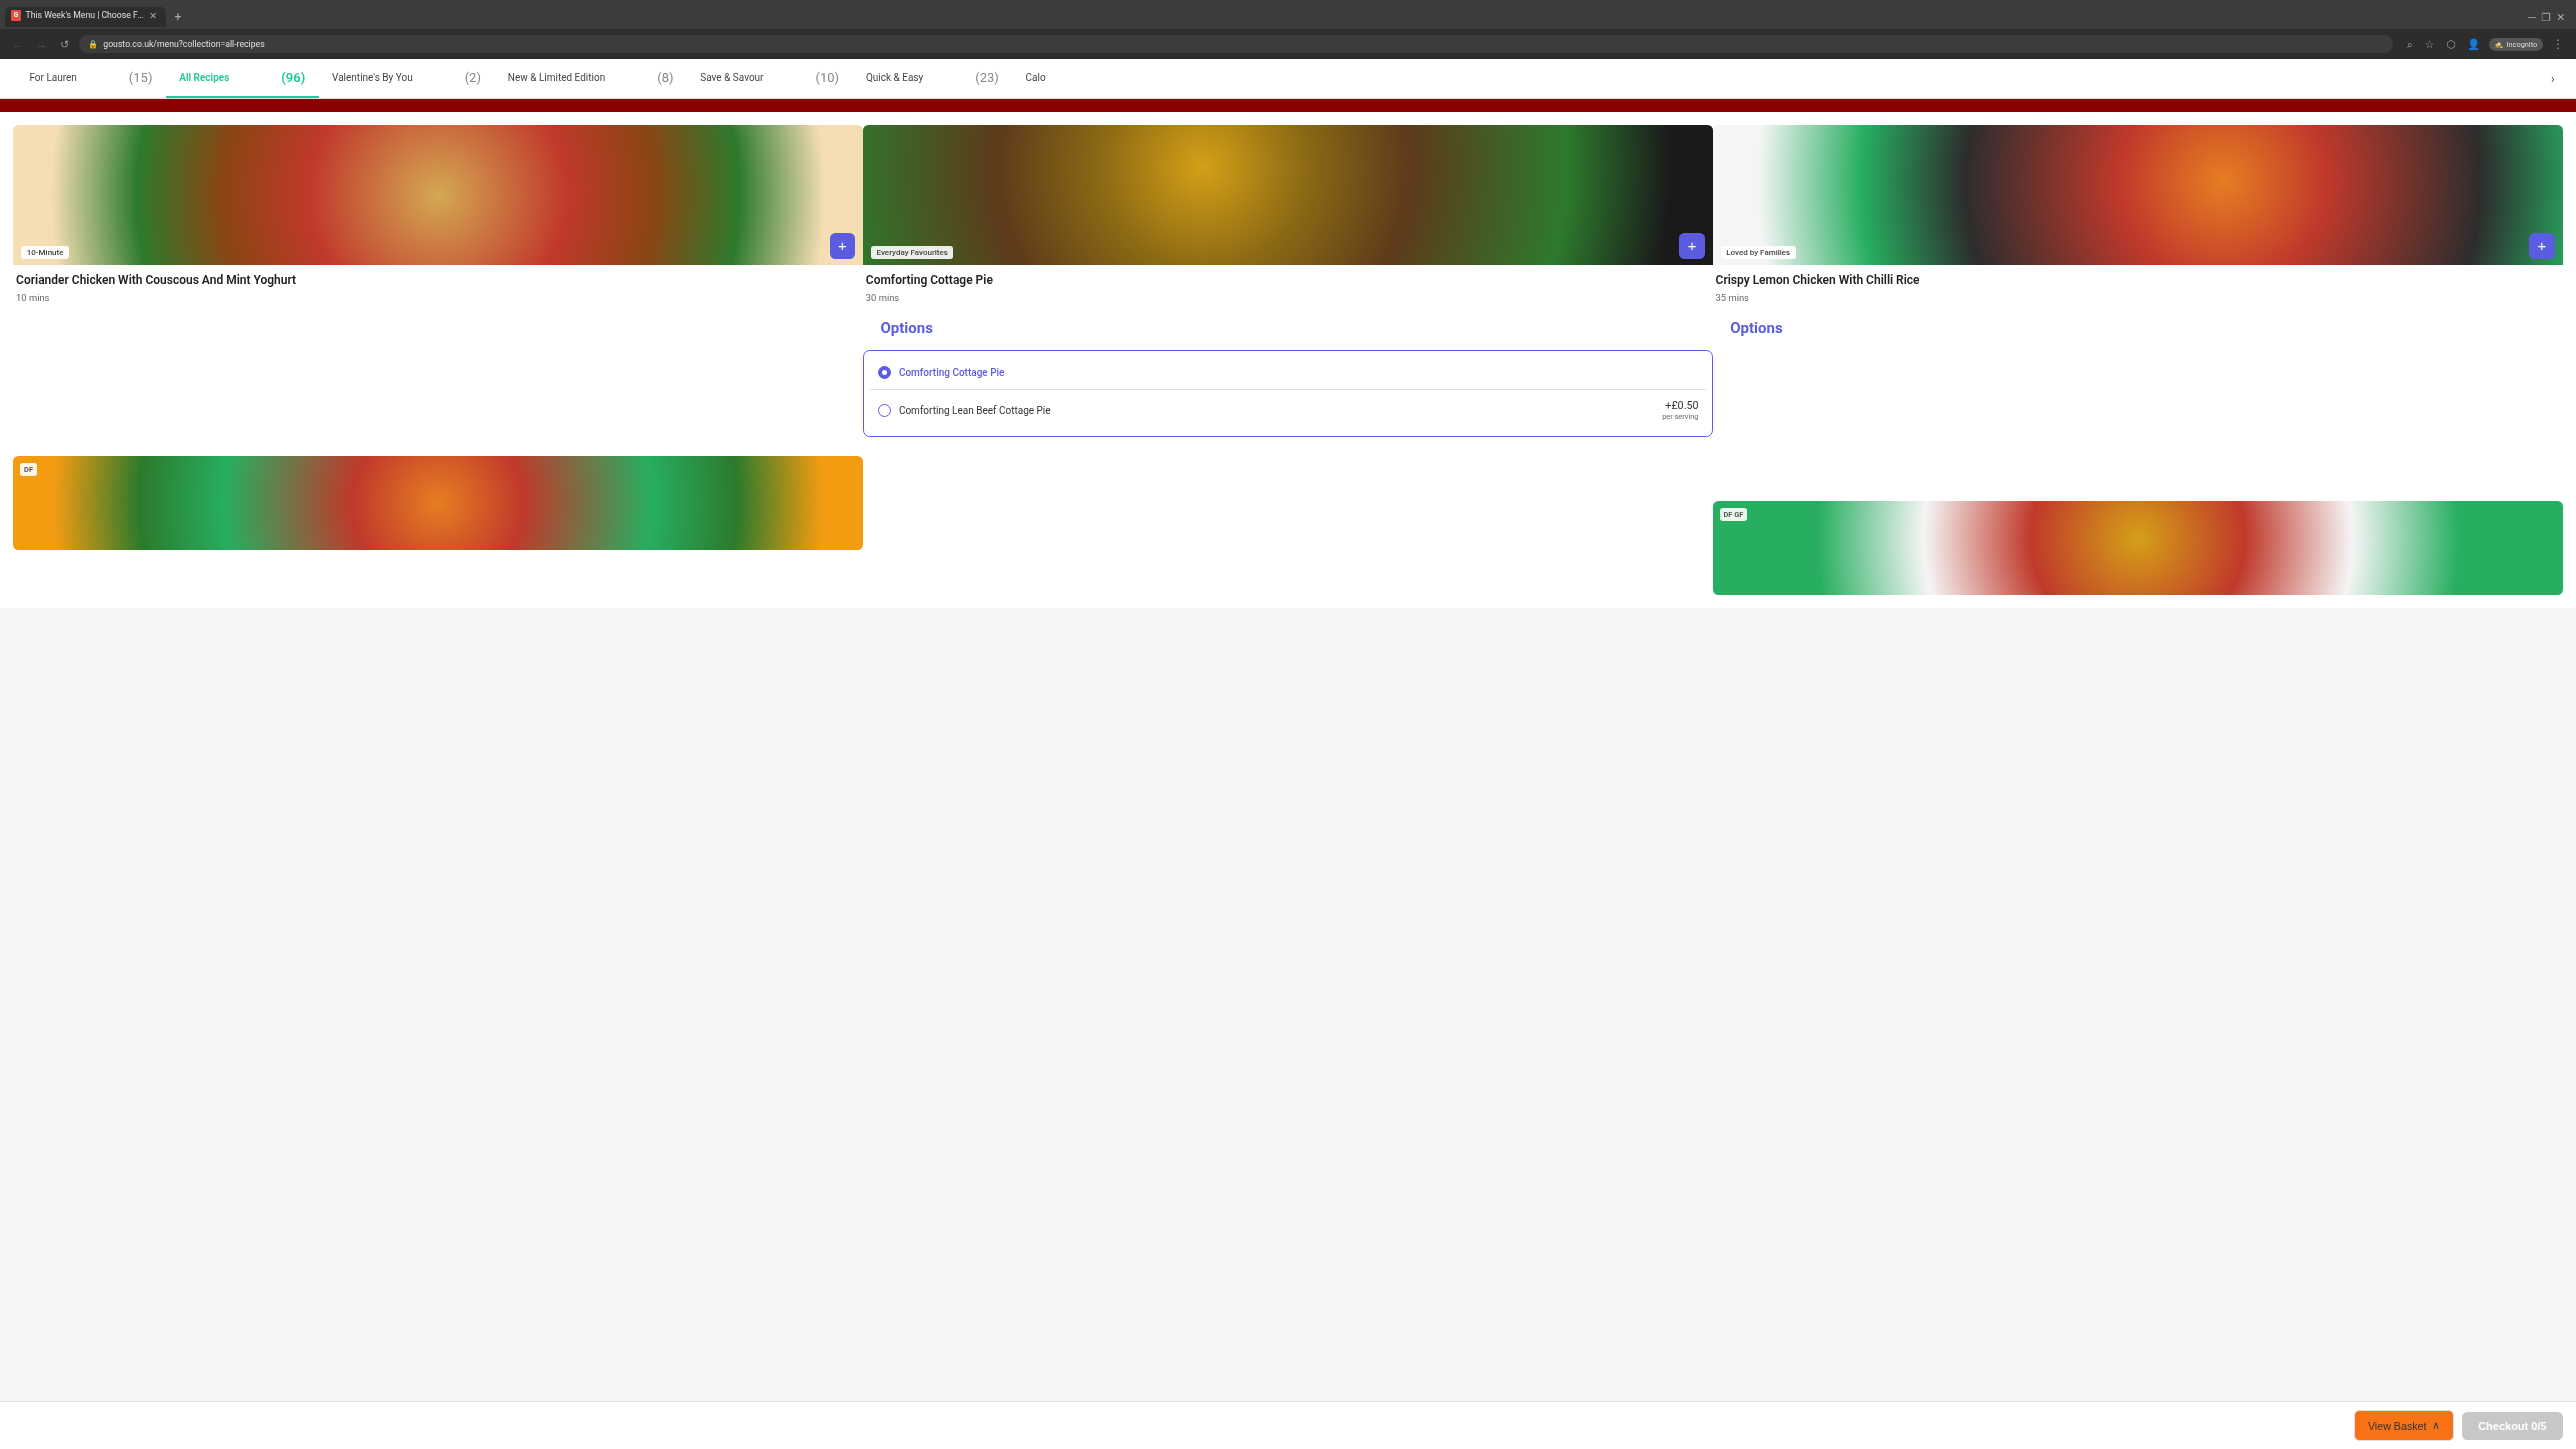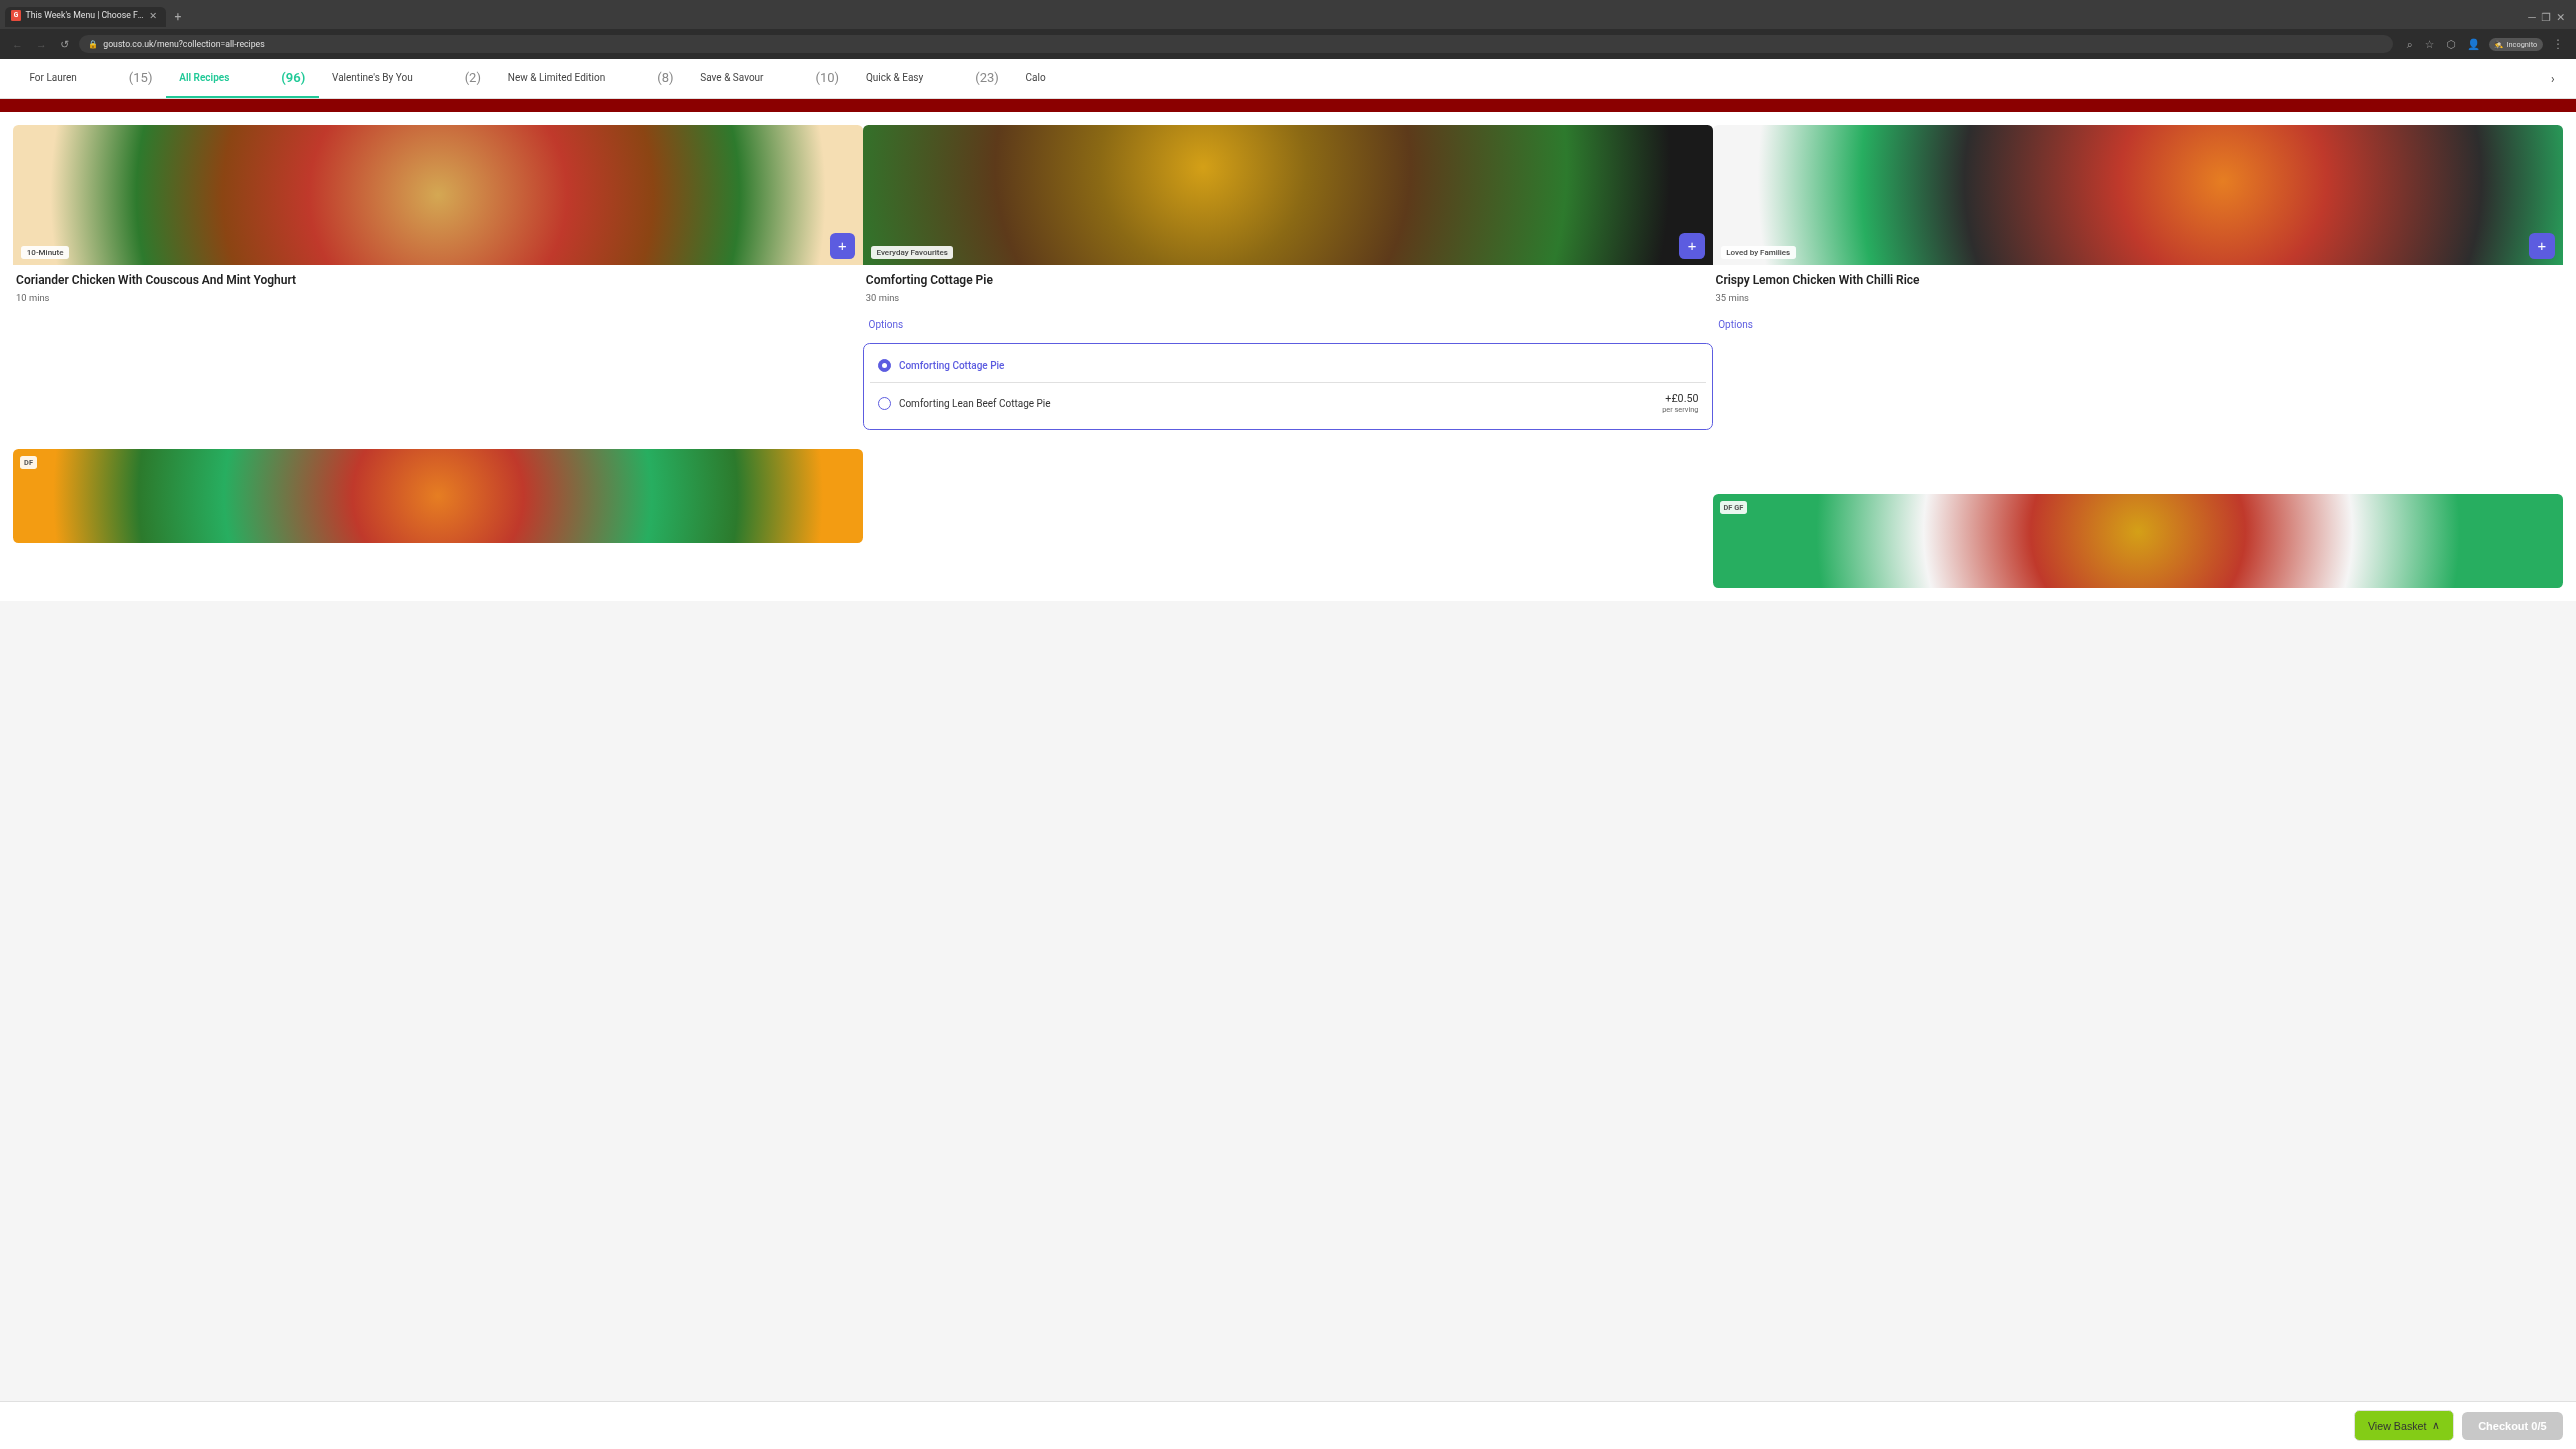--- a/index.html
+++ b/index.html
@@ -51,38 +51,38 @@
     .add-btn { position: absolute; bottom: 6.7px; right: 8px; background: #5c5ce0; color: white; width: 25.5px; height: 25.5px; border-radius: 5.4px; display: flex; align-items: center; justify-content: center; font-size: 14.8px; cursor: pointer; font-weight: 300; border: none; }
 
     .diet-badge { position: absolute; top: 6.7px; left: 6.7px; background: rgba(255,255,255,0.9); color: #555; font-size: 7.4px; font-weight: 700; padding: 2px 4px; border-radius: 2.7px; }
 
     .recipe-info { padding: 8px 2.7px; }
     .recipe-title { font-size: 12px; font-weight: 600; color: #222; line-height: 1.3; margin-bottom: 2.7px; }
     .recipe-time { font-size: 9.4px; color: #666; }
 
     
     .options-area { padding: 2.7px; }
-    .options-link { color: #5c5ce0; font-size: 10px; font-weight: 400; cursor: pointer; padding: 5.4px 2.7px; display: inline-block; }
+    .options-link { color: #5c5ce0; font-size: 15px; font-weight: 700; cursor: pointer; padding: 5.4px 2.7px; display: inline-block; margin-left: 12px; }
 
     .options-popup { background: white; border: 1.3px solid #5c5ce0; border-radius: 6.7px; padding: 5.4px; margin: 5.4px 0; }
     .option-row { display: flex; align-items: center; padding: 9.4px 8px; gap: 8px; cursor: pointer; border-radius: 4px; }
     .option-row.selected { }
     .option-radio { width: 13.4px; height: 13.4px; border-radius: 50%; border: 1.3px solid #5c5ce0; display: flex; align-items: center; justify-content: center; flex-shrink: 0; }
     .option-radio.checked { background: #5c5ce0; border-color: #5c5ce0; }
     .option-radio.checked::after { content: ''; width: 5.4px; height: 5.4px; background: white; border-radius: 50%; }
     .option-label { font-size: 10px; color: #5c5ce0; font-weight: 500; flex: 1; }
     .option-label.unchecked { color: #333; font-weight: 400; }
     .option-price { font-size: 9.4px; color: #333; margin-left: auto; white-space: nowrap; display: flex; flex-direction: column; align-items: flex-end; }
     .option-price-main { font-size: 10.7px; font-weight: 400; }
     .option-price-sub { font-size: 7.4px; color: #666; }
     .option-divider { border: none; border-top: 0.7px solid #e0e0e0; margin: 0; }
 
     
     .bottom-bar { position: fixed; bottom: 0; right: 0; left: 0; background: white; border-top: 0.7px solid #e0e0e0; display: flex; justify-content: flex-end; align-items: center; padding: 8px 13.4px; gap: 8px; z-index: 100; }
-    .view-basket-btn { background: #84cc16; border: 1.3px solid #e0e0e0; color: #333; padding: 8px 13.4px; border-radius: 5.4px; font-size: 10.7px; font-weight: 500; cursor: pointer; display: flex; align-items: center; gap: 5.4px; }
+    .view-basket-btn { background: #f97316; border: 1.3px solid #e0e0e0; color: #333; padding: 8px 13.4px; border-radius: 5.4px; font-size: 10.7px; font-weight: 500; cursor: pointer; display: flex; align-items: center; gap: 5.4px; }
     .checkout-btn { background: #c8c8c8; color: white; padding: 8px 16px; border-radius: 5.4px; font-size: 11px; font-weight: 600; cursor: not-allowed; border: none; }
 
     
     .recipe-row2 { display: grid; grid-template-columns: repeat(3, 1fr); gap: 0; padding: 0 13.4px 13.4px; background: white; }
     .recipe-card-partial { position: relative; overflow: hidden; }
     .recipe-image-partial { width: 100%; height: 94px; border-radius: 5.4px; }
 
     
     .dish-couscous { 
       background: radial-gradient(circle at 50% 50%, #d4a853 0%, #c0392b 30%, #8B4513 50%, #2d7a2d 70%, #f5deb3 90%);

